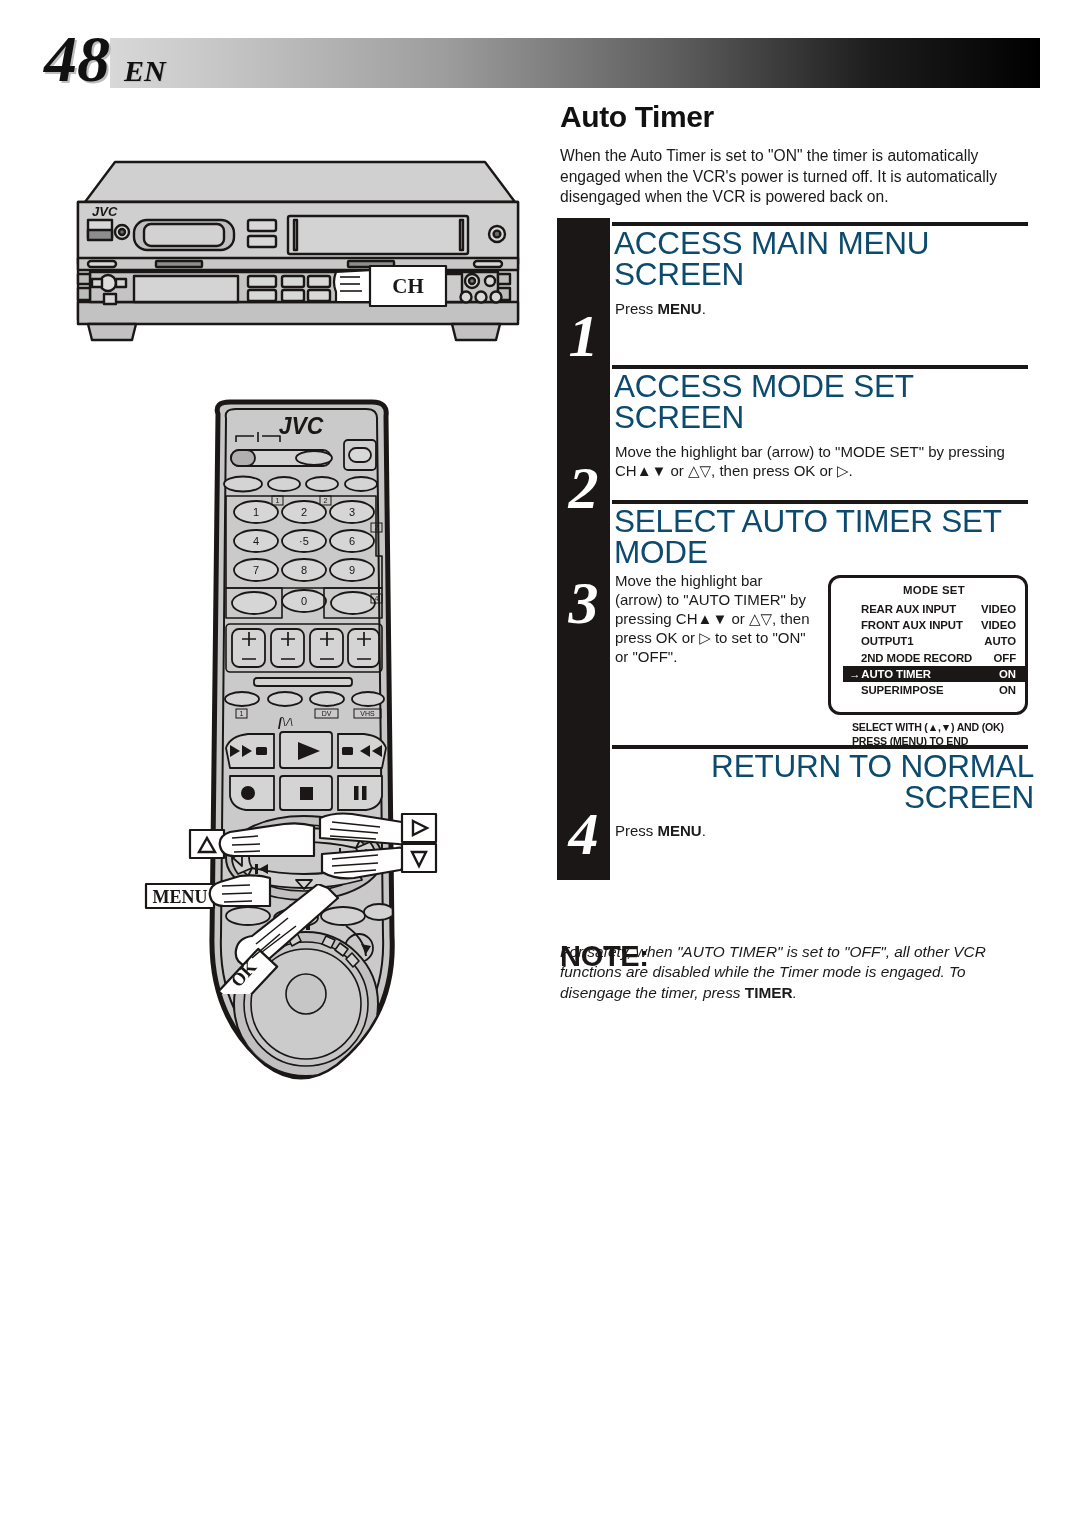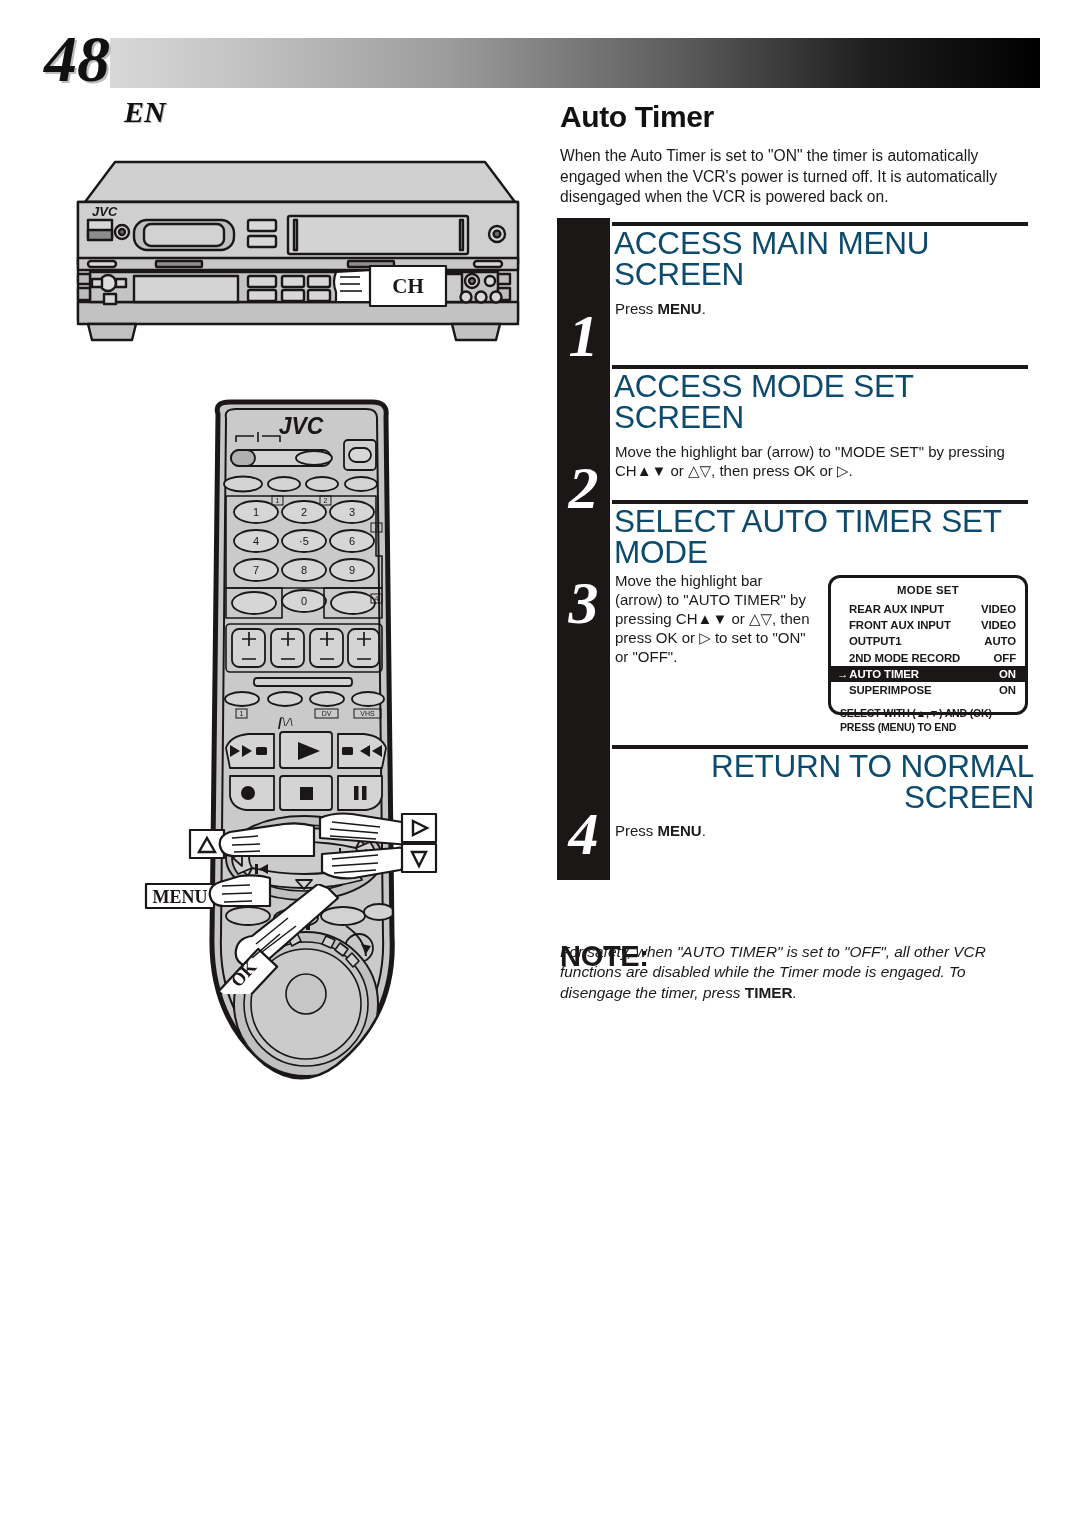--- a/index.html
+++ b/index.html
@@ -34,21 +34,20 @@
     font-style:italic;font-weight:bold;
     font-size:66px;color:#111;line-height:1;
     text-shadow:2px 2px 0 #bdbdbd;
   }
   .page-lang{
     position:absolute;left:124px;top:54px;
     font-family:"Liberation Serif", serif;
     font-style:italic;font-weight:bold;
     font-size:30px;color:#111;
     text-shadow:1px 1px 0 #bdbdbd;
-    margin-top:41px;
   }
 
   
   .sec-title{
     position:absolute;left:560px;top:100px;
     font-size:30px;font-weight:bold;color:#111;
     letter-spacing:-0.4px;
   }
   .sec-intro{
     position:absolute;left:560px;top:146px;width:474px;
@@ -89,37 +88,37 @@
   .step-body b{font-weight:bold;}
 
   
   .osd{
     position:absolute;left:828px;top:575px;width:200px;height:140px;
     border:3px solid #1a1716;border-radius:12px;background:#fff;
     font-family:"Liberation Sans", sans-serif;
     font-weight:bold;
     color:#1a1716;
     box-sizing:border-box;
-    padding:6px 0 0 0;
+    padding:6px 0 0 12px;
   }
   .osd-title{text-align:center;font-size:11.4px;letter-spacing:0.3px;}
   .osd-rows{margin-top:5px;}
   .osd-row{
     display:flex;justify-content:space-between;
     font-size:11.4px;line-height:1.42;
     padding:0 9px 0 18px;letter-spacing:-0.1px;
     position:relative;
   }
   .osd-row.hl{
     background:#1a1716;color:#ffffff;
     padding-left:6px;
   }
   .osd-row.hl .osd-arrow{margin-right:1px;}
   .osd-foot{
-    margin-top:9px;padding:0 6px 0 9px;
+    margin-top:23px;padding:0 6px 0 9px;
     font-size:10.6px;line-height:1.3;letter-spacing:-0.2px;
   }
 
   .note-title{
     position:absolute;left:560px;top:905px;
     font-size:29px;font-weight:bold;color:#1a1716;letter-spacing:-0.3px;margin-top:35px;
   }
   .note-body{
     position:absolute;left:560px;top:942px;width:480px;
     font-size:15.4px;line-height:1.33;font-style:italic;color:#1a1a1a;

